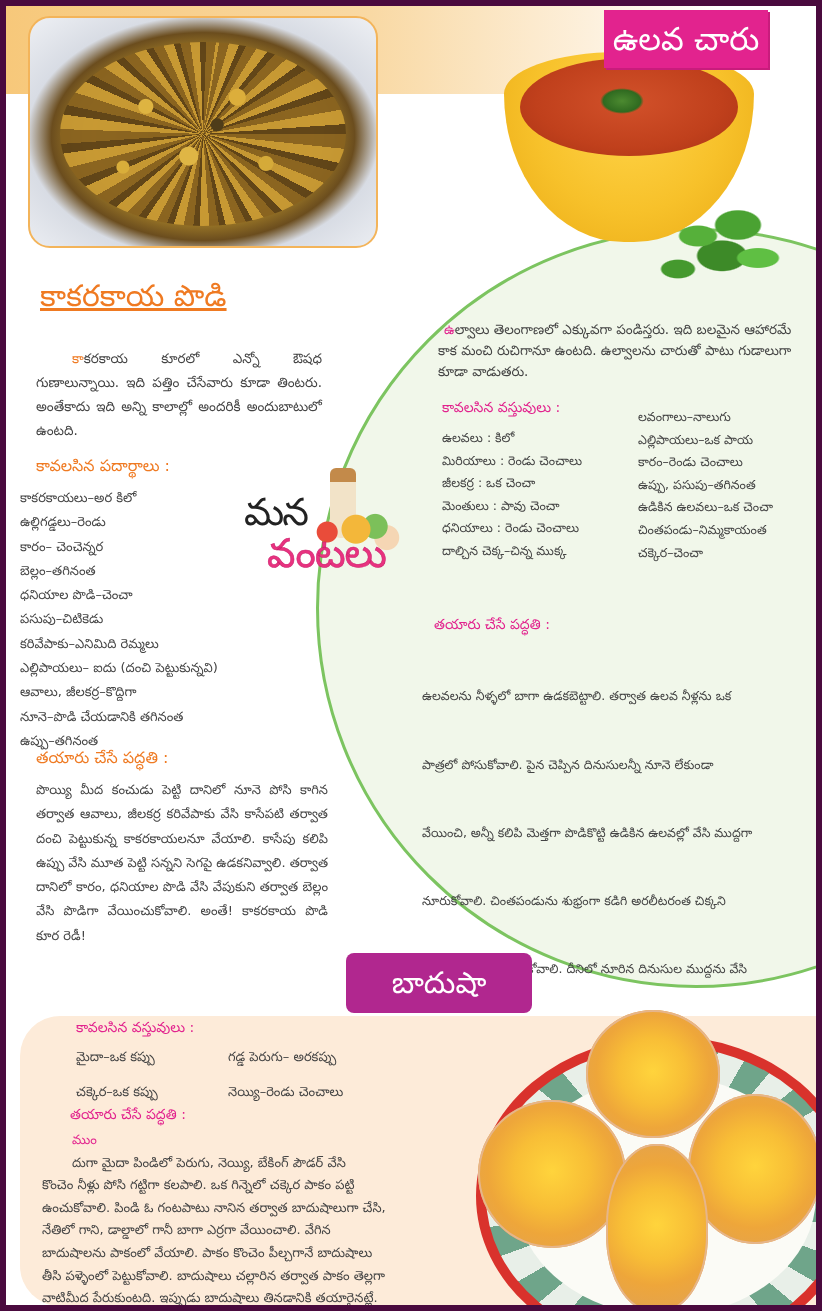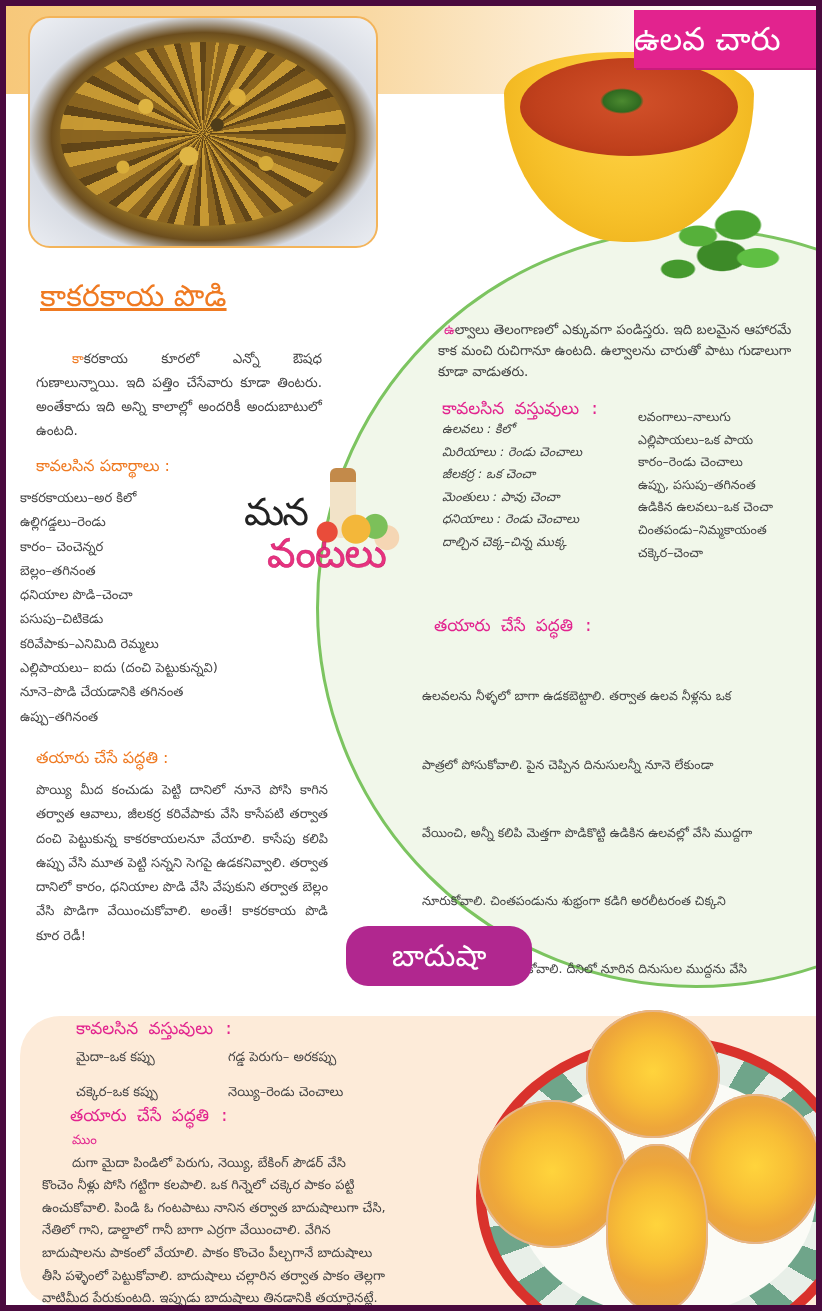--- a/index.html
+++ b/index.html
@@ -54,25 +54,24 @@
     position: absolute; left: 16px; top: 16px; width: 218px; height: 98px;
     border-radius: 50%;
     background: radial-gradient(ellipse at 50% 45%, #d2512a 0%, #c0401c 60%, #a83214 100%);
   }
   .cup .leaf {
     position: absolute; left: 96px; top: 46px; width: 44px; height: 26px;
     background: radial-gradient(ellipse, #4c8a30 0%, #2f6a20 60%, transparent 70%);
   }
   
   .title-ulava {
-    position: absolute; left: 598px; top: 4px; width: 184px; height: 58px;
+    position: absolute; left: 598px; top: 4px; width: 164px; height: 58px;
     background: #e2238e;
-    color: #ffffff; font-size: 32px; line-height: 58px; text-align: left;
+    color: #ffffff; font-size: 32px; line-height: 58px; text-align: center;
     box-shadow: 2px 2px 0 #c81c7c;
-    margin-left: 30px;
   }
   
   .green-circle {
     position: absolute; left: 310px; top: 222px; width: 760px; height: 760px;
     border-radius: 50%;
     border: 3px solid #7cc460;
     background: #f1f7ea;
   }
   .cilantro {
     position: absolute; left: 612px; top: 186px; width: 200px; height: 110px;
@@ -92,21 +91,21 @@
     position: absolute; left: 30px; top: 340px; width: 286px;
     font-size: 13.5px; line-height: 24px; text-align: justify; color: #444;
     text-indent: 36px;
   }
   .first-letter-orange { color: #ef7a22; }
   .first-letter-pink { color: #e2238e; }
   .sub-orange {
     font-size: 16px; color: #ef7a22; font-weight: normal;
   }
   .sub-pink {
-    font-size: 17px; color: #e2238e; font-weight: normal; font-family: Liberation Mono, monospace;
+    font-size: 14px; color: #e2238e; font-weight: normal;
   }
   .kakara-ing-title { position: absolute; left: 30px; top: 450px; }
   .kakara-ing {
     position: absolute; left: 14px; top: 480px; width: 280px;
     list-style: none; font-size: 13px; line-height: 24.3px; color: #444;
   }
   .kakara-method-title { position: absolute; left: 30px; top: 742px; }
   .kakara-method {
     position: absolute; left: 30px; top: 772px; width: 292px;
     font-size: 13px; line-height: 24.3px; text-align: justify; color: #444;
@@ -135,42 +134,42 @@
       radial-gradient(circle at 70% 40%, #7cc05a 0 12px, transparent 13px),
       radial-gradient(circle at 82% 60%, #f5d6b4 0 12px, transparent 13px);
   }
   
   .intro-ulava {
     position: absolute; left: 432px; top: 313px; width: 372px;
     font-size: 13.5px; line-height: 21px; color: #444; text-indent: 6px;
   }
   .ulava-ing-title { position: absolute; left: 436px; top: 393px; }
   .ulava-ing-left {
-    position: absolute; left: 436px; top: 412px; width: 190px;
-    list-style: none; font-size: 12.5px; line-height: 22.6px; color: #444; font-style: italic;
+    position: absolute; left: 436px; top: 421px; width: 190px;
+    list-style: none; font-size: 12.5px; line-height: 22.6px; color: #444;
   }
   .ulava-ing-right {
     position: absolute; left: 632px; top: 400px; width: 180px;
     list-style: none; font-size: 12.5px; line-height: 22.6px; color: #444;
   }
   .ulava-method-title { position: absolute; left: 428px; top: 610px; }
   .ulava-method {
     position: absolute; left: 416px; top: 634px; width: 392px;
     font-size: 12.5px; line-height: 22.7px; color: #444;
   }
   .ulava-method span { display: block; white-space: nowrap; }
   
   .badusha-panel {
     position: absolute; left: 14px; top: 1010px; width: 800px; height: 290px;
     background: #fdebd9;
     border-radius: 40px 0 0 40px;
   }
   .title-badusha {
-    position: absolute; left: 340px; top: 920px; width: 186px; height: 60px;
-    background: #b1278f; color: #fff; border-radius: 22px;
+    position: absolute; left: 340px; top: 947px; width: 186px; height: 60px;
+    background: #b1278f; color: #fff; border-radius: 8px;
     font-size: 30px; line-height: 60px; text-align: center;
   }
   .bad-ing-title { position: absolute; left: 70px; top: 1013px; }
   .bad-ing {
     position: absolute; left: 70px; top: 1040px; width: 330px;
     display: grid; grid-template-columns: 140px 190px;
     font-size: 13px; line-height: 22.5px; color: #444; list-style: none; gap: 12px;
   }
   .bad-method-title { position: absolute; left: 64px; top: 1100px; }
   .bad-method {
@@ -229,20 +228,21 @@
   <div class="kakara-ing-title sub-orange">కావలసిన పదార్థాలు :</div>
   <ul class="kakara-ing">
     <li>కాకరకాయలు–అర కిలో</li>
     <li>ఉల్లిగడ్డలు–రెండు</li>
     <li>కారం– చెంచెన్నర</li>
     <li>బెల్లం–తగినంత</li>
     <li>ధనియాల పొడి–చెంచా</li>
     <li>పసుపు–చిటికెడు</li>
     <li>కరివేపాకు–ఎనిమిది రెమ్మలు</li>
     <li>ఎల్లిపాయలు– ఐదు (దంచి పెట్టుకున్నవి)</li>
+    <li>ఆవాలు, జీలకర్ర–కొద్దిగా</li>
     <li>నూనె–పొడి చేయడానికి తగినంత</li>
     <li>ఉప్పు–తగినంత</li>
   </ul>
 
   <div class="kakara-method-title sub-orange">తయారు చేసే పద్ధతి :</div>
   <p class="kakara-method">పొయ్యి మీద కంచుడు పెట్టి దానిలో నూనె పోసి కాగిన తర్వాత ఆవాలు, జీలకర్ర కరివేపాకు వేసి కాసేపటి తర్వాత దంచి పెట్టుకున్న కాకరకాయలనూ వేయాలి. కాసేపు కలిపి ఉప్పు వేసి మూత పెట్టి సన్నని సెగపై ఉడకనివ్వాలి. తర్వాత దానిలో కారం, ధనియాల పొడి వేసి వేపుకుని తర్వాత బెల్లం వేసి పొడిగా వేయించుకోవాలి. అంతే! కాకరకాయ పొడి కూర రెడీ!</p>
 
   <div class="logo">
     <div class="bottle"></div>
     <div class="veg"></div>

